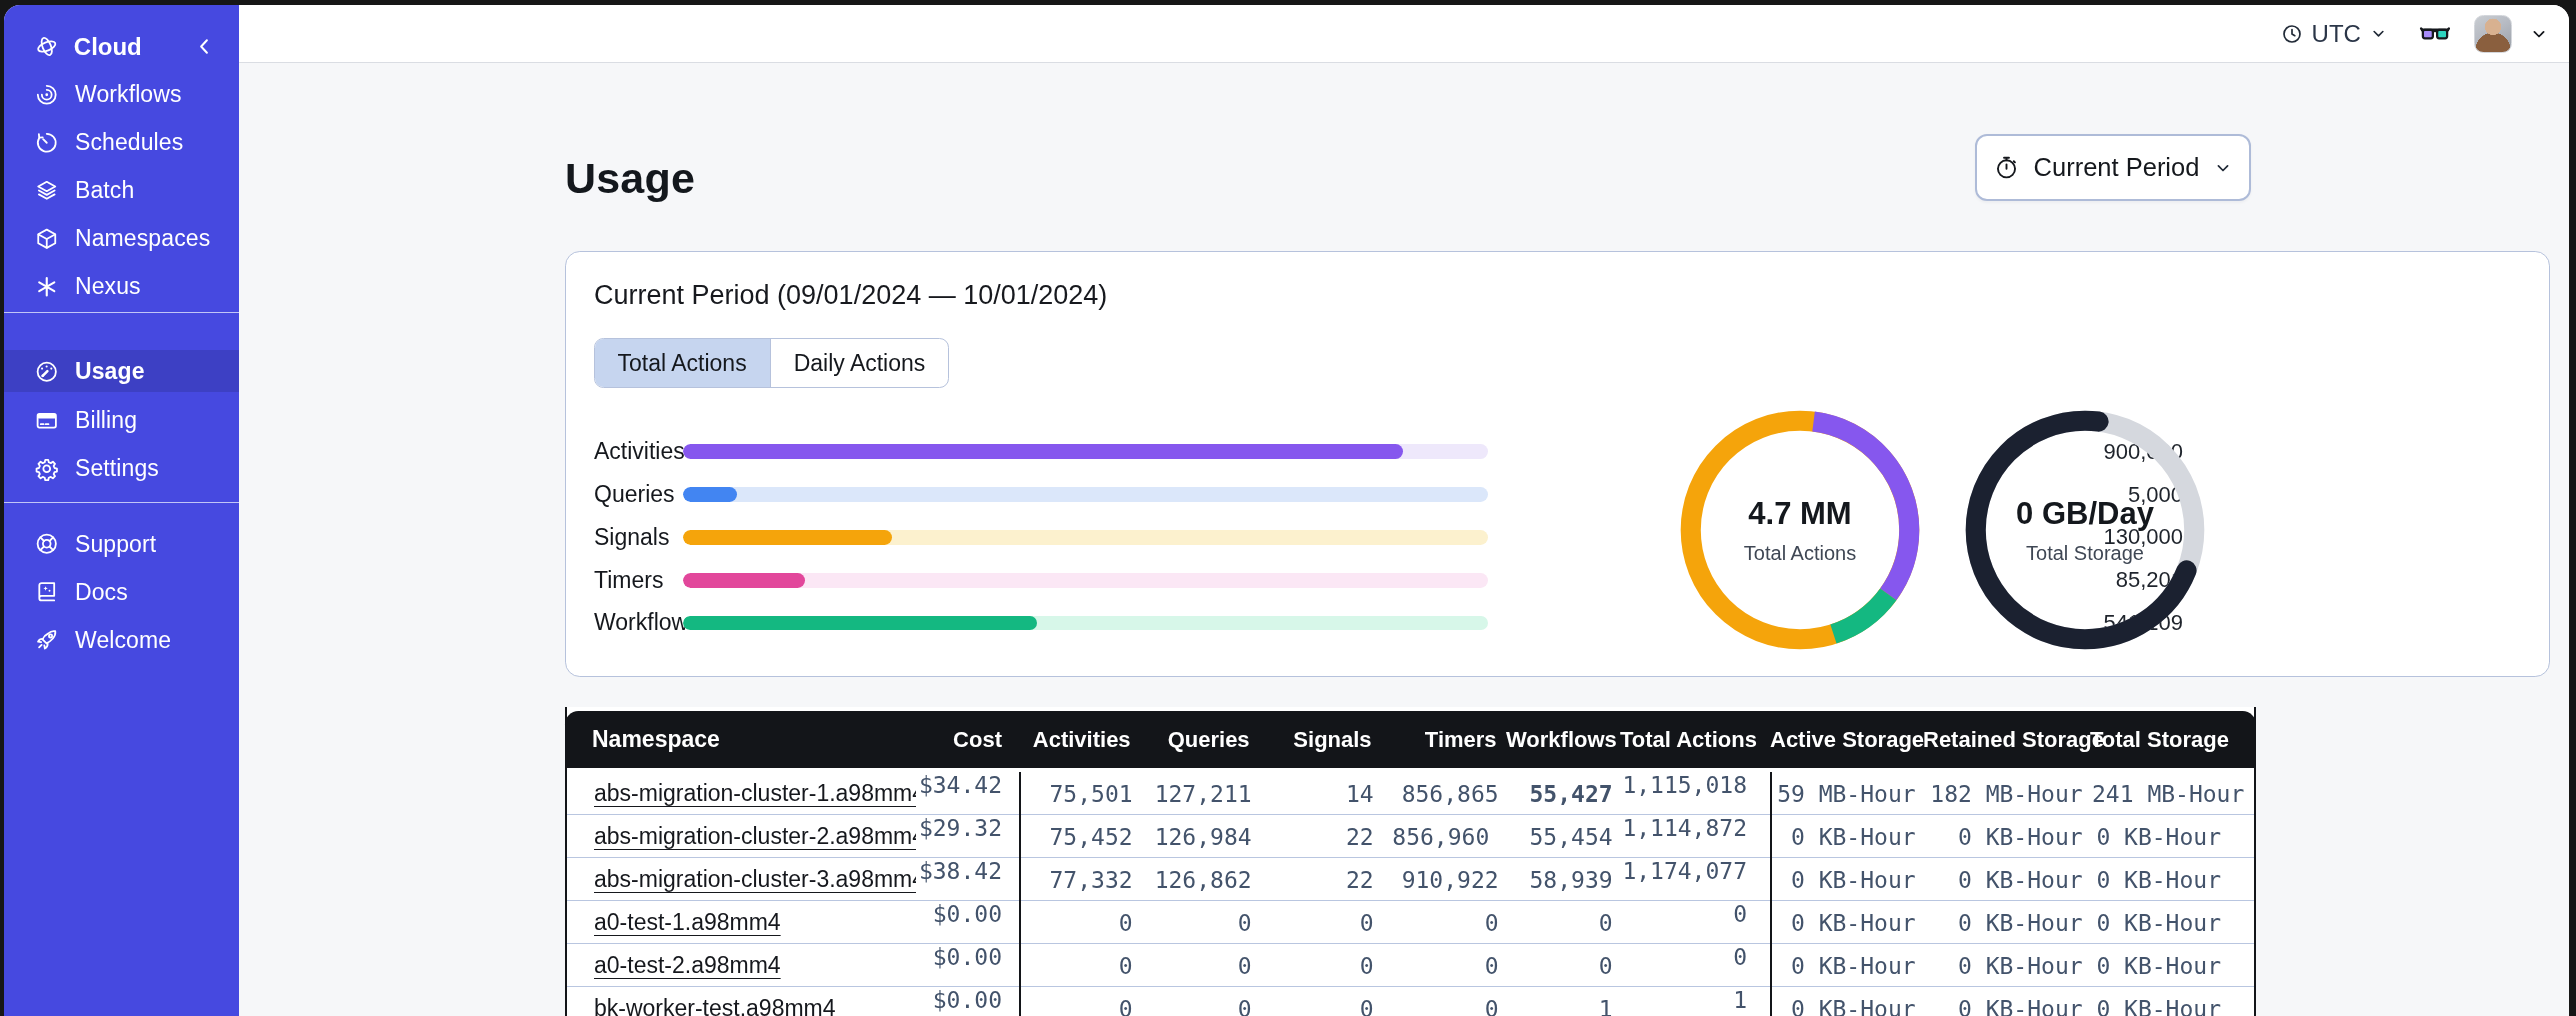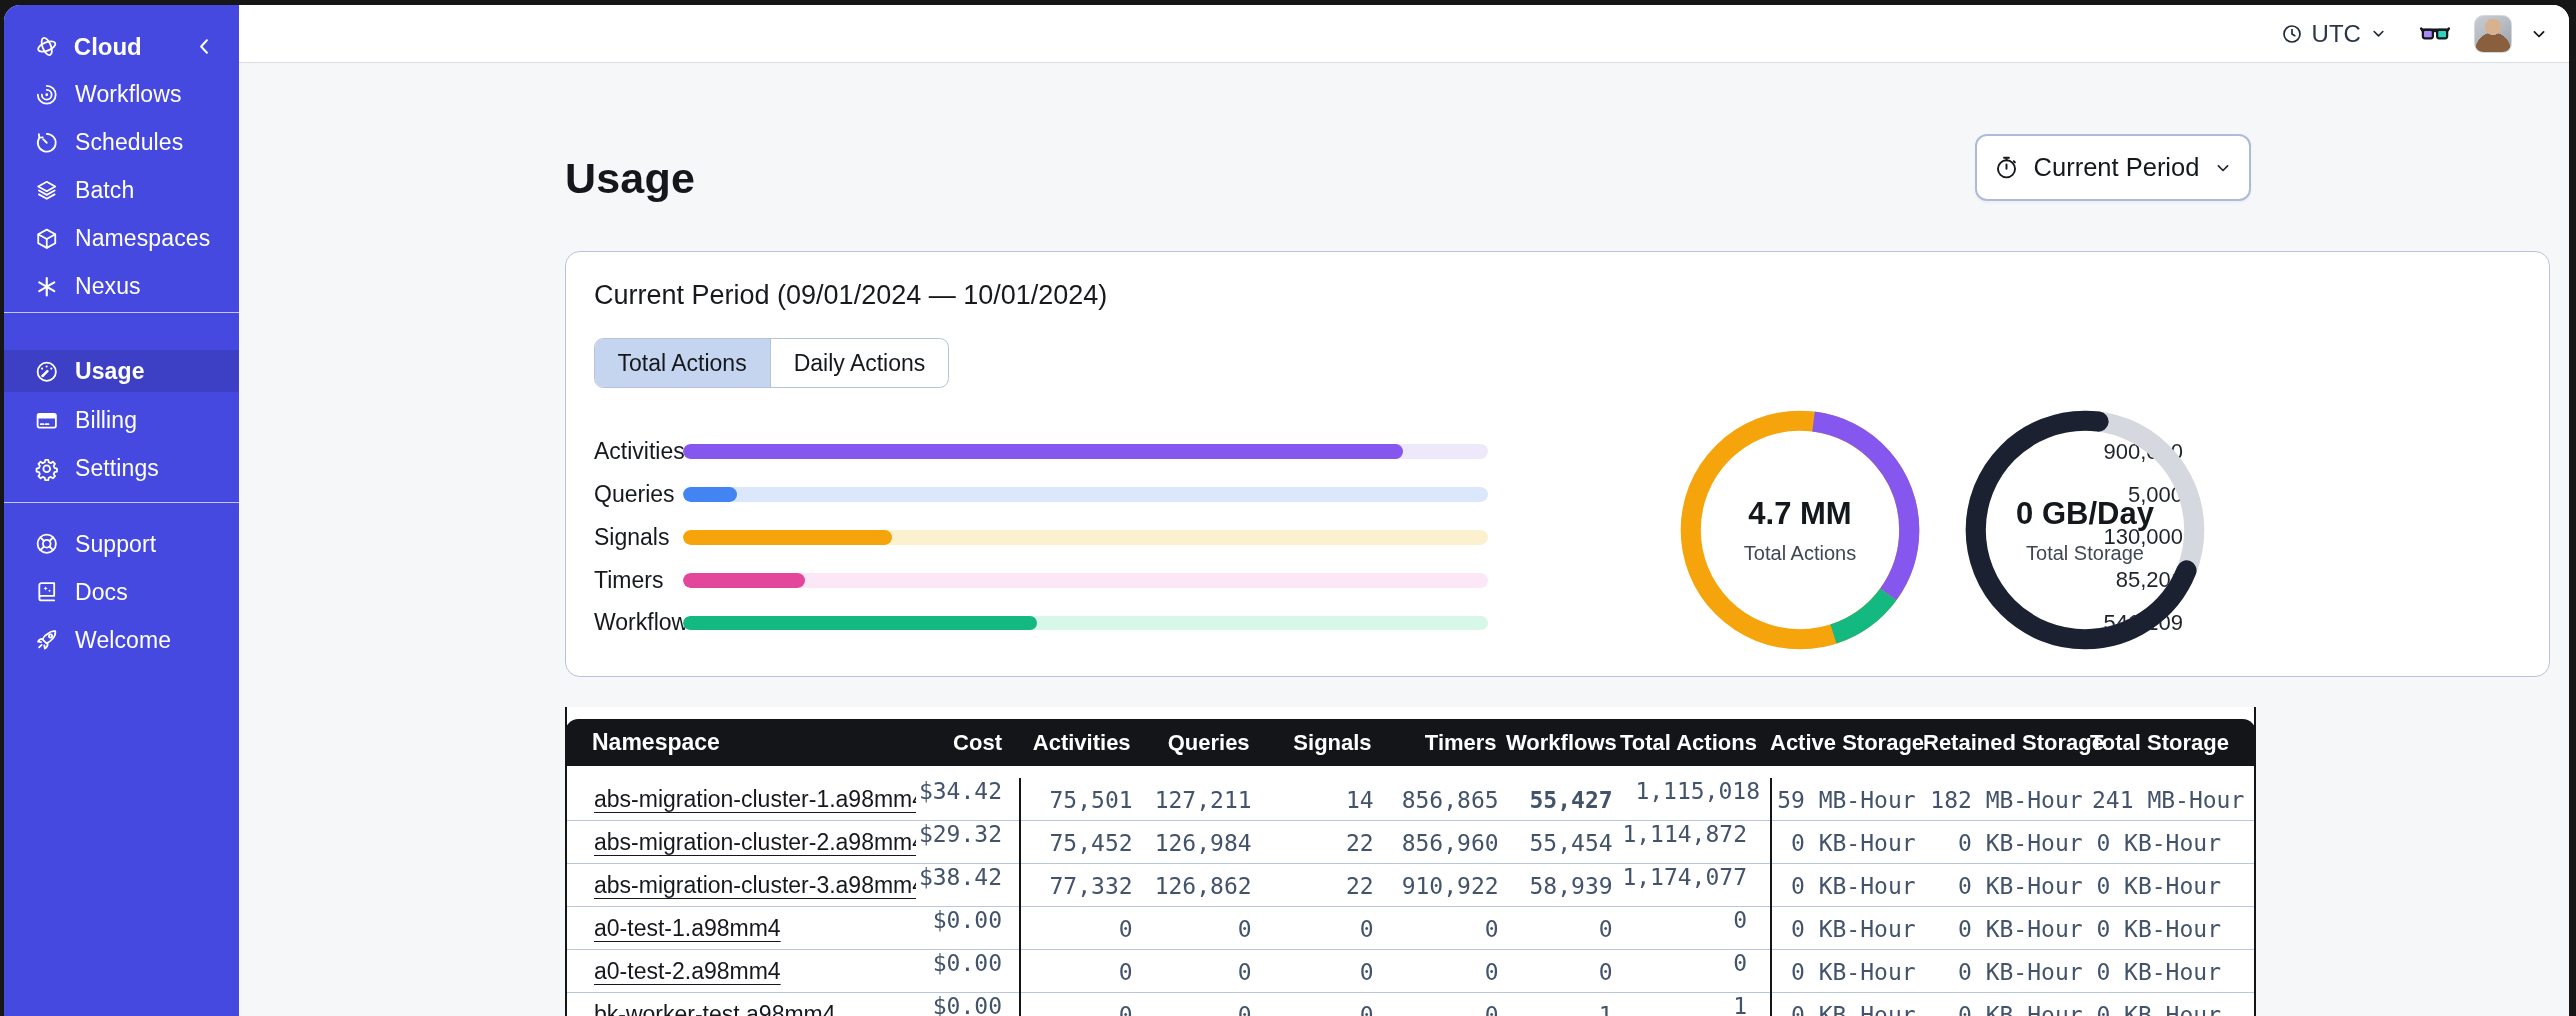--- a/index.html
+++ b/index.html
@@ -84,22 +84,22 @@
   .donut svg { position:absolute; inset:0; }
   .donut-center { position:absolute; inset:0; display:flex; flex-direction:column;
                   align-items:center; justify-content:center; gap:9.4px; text-align:center; }
   .donut-value { font-size:31px; font-weight:600; color:#14181D; }
   .donut-sub { font-size:20px; color:#3F4754; }
 
   
   .usage-table { position:absolute; left:561px; top:702px; width:1691px;
                  border-left:2px solid #131519; border-right:2px solid #131519;
                  background:#fff; }
-  .t-header { display:grid; height:47px; background:#131519; border-radius:13.4px 13.4px 0 0;
-              margin:12px -2px; align-items:center; color:#fff; }
+  .t-header { display:grid; height:57px; background:#131519; border-radius:13.4px 13.4px 0 0;
+              margin:4px -2px; align-items:center; color:#fff; }
   .t-header .th { font-size:22px; font-weight:600; white-space:nowrap; }
   .t-row { display:grid; height:43px; align-items:center; border-bottom:1.3px solid #B9C6E0;
            background:#fff; }
   .cell { white-space:nowrap; overflow:hidden; }
   .cell.num { font-family:"DejaVu Sans Mono", monospace; font-size:23px; color:#43536B;
               text-align:right; }
   .cell.ns { padding-left:27px; text-align:left; font-size:23px; }
   .ns-link { color:#16181D; text-decoration:underline; text-underline-offset:4.7px;
              text-decoration-thickness:1.3px; cursor:pointer; }
   .div-after { border-right:2px solid #131519; height:43px; }
@@ -371,32 +371,32 @@
       </div>
     <div id="t-body">
         <div class="t-row" style="grid-template-columns: 349px 105px 121px 119px 122px 125px 114px 150px 153px 167px 166px;">
           <div class="cell ns" style="padding-right: 0px;"><span class="ns-link">abs-migration-cluster-1.a98mm4</span></div>
           <div class="cell num div-after" style="padding-right: 17px;">$34.42</div>
           <div class="cell num" style="padding-right: 9.4px;">75,501</div>
           <div class="cell num" style="padding-right: 9.4px;">127,211</div>
           <div class="cell num" style="padding-right: 9.4px;">14</div>
           <div class="cell num" style="padding-right: 9.4px;">856,865</div>
           <div class="cell num" style="padding-right: 9.4px; font-weight: bold;">55,427</div>
-          <div class="cell num div-after" style="padding-right: 10px;">1,115,018</div>
+          <div class="cell num div-after" style="padding-right: 23px;">1,115,018</div>
           <div class="cell num" style="padding-right: 9.4px;">59 MB-Hour</div>
           <div class="cell num" style="padding-right: 9.4px;">182 MB-Hour</div>
           <div class="cell num" style="padding-right: 37px;">241 MB-Hour</div>
         </div>
         <div class="t-row" style="grid-template-columns: 349px 105px 121px 119px 122px 125px 114px 150px 153px 167px 166px;">
           <div class="cell ns" style="padding-right: 0px;"><span class="ns-link">abs-migration-cluster-2.a98mm4</span></div>
           <div class="cell num div-after" style="padding-right: 17px;">$29.32</div>
           <div class="cell num" style="padding-right: 9.4px;">75,452</div>
           <div class="cell num" style="padding-right: 9.4px;">126,984</div>
           <div class="cell num" style="padding-right: 9.4px;">22</div>
-          <div class="cell num" style="padding-right: 9.4px;">856,960</div>
+          <div class="cell num" style="padding-right: 9.4px; text-align: center;">856,960</div>
           <div class="cell num" style="padding-right: 9.4px;">55,454</div>
           <div class="cell num div-after" style="padding-right: 23px;">1,114,872</div>
           <div class="cell num" style="padding-right: 9.4px;">0 KB-Hour</div>
           <div class="cell num" style="padding-right: 9.4px;">0 KB-Hour</div>
           <div class="cell num" style="padding-right: 37px;">0 KB-Hour</div>
         </div>
         <div class="t-row" style="grid-template-columns: 349px 105px 121px 119px 122px 125px 114px 150px 153px 167px 166px;">
           <div class="cell ns" style="padding-right: 0px;"><span class="ns-link">abs-migration-cluster-3.a98mm4</span></div>
           <div class="cell num div-after" style="padding-right: 17px;">$38.42</div>
           <div class="cell num" style="padding-right: 9.4px;">77,332</div>

